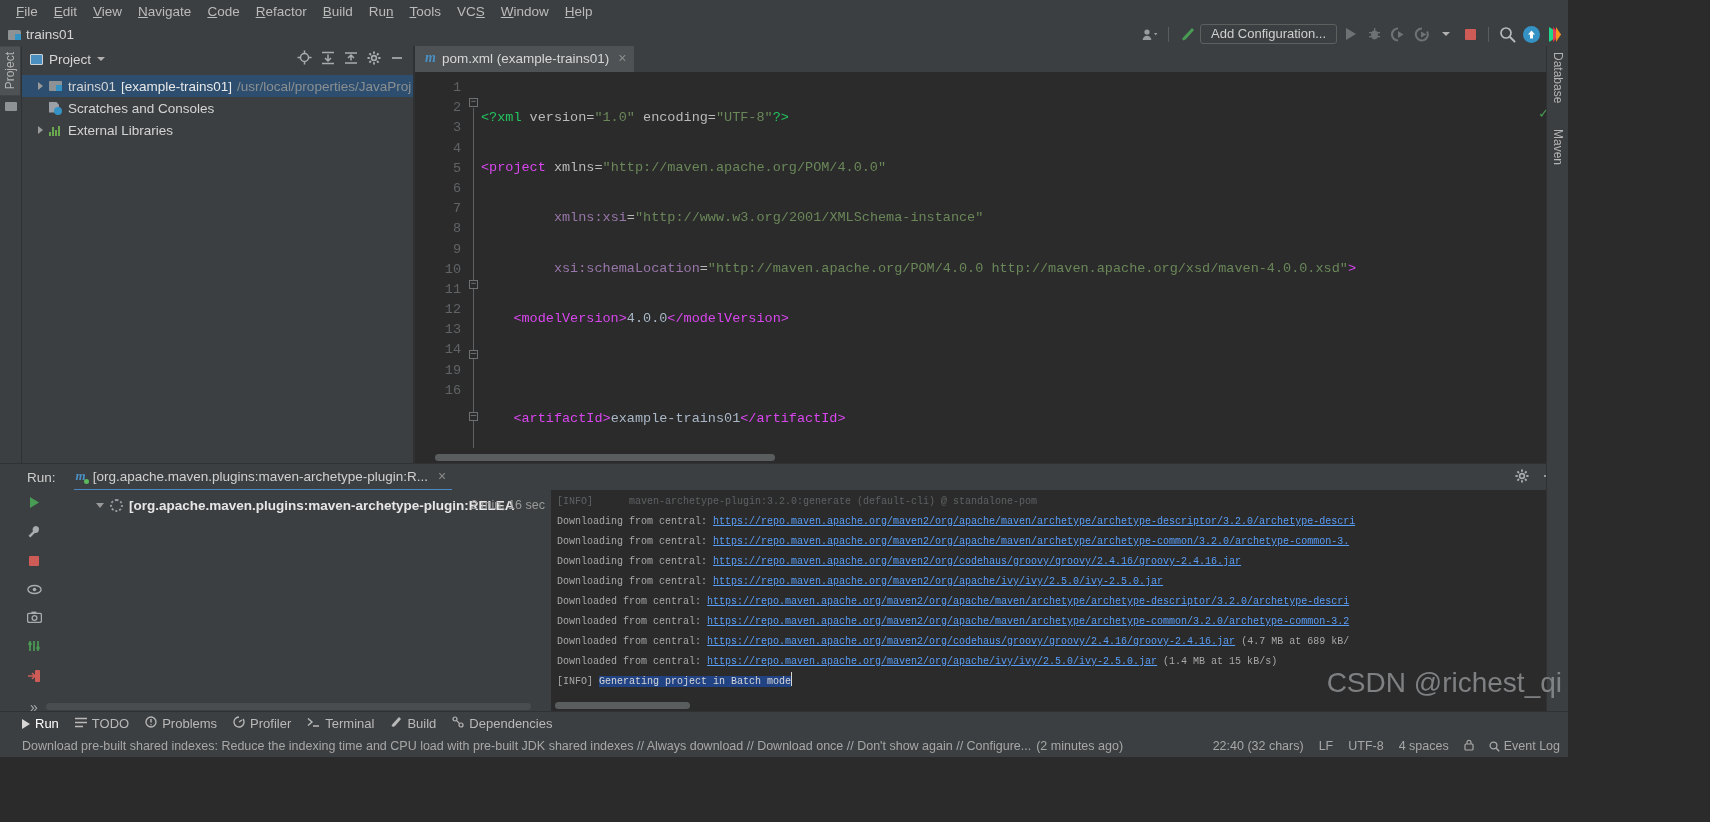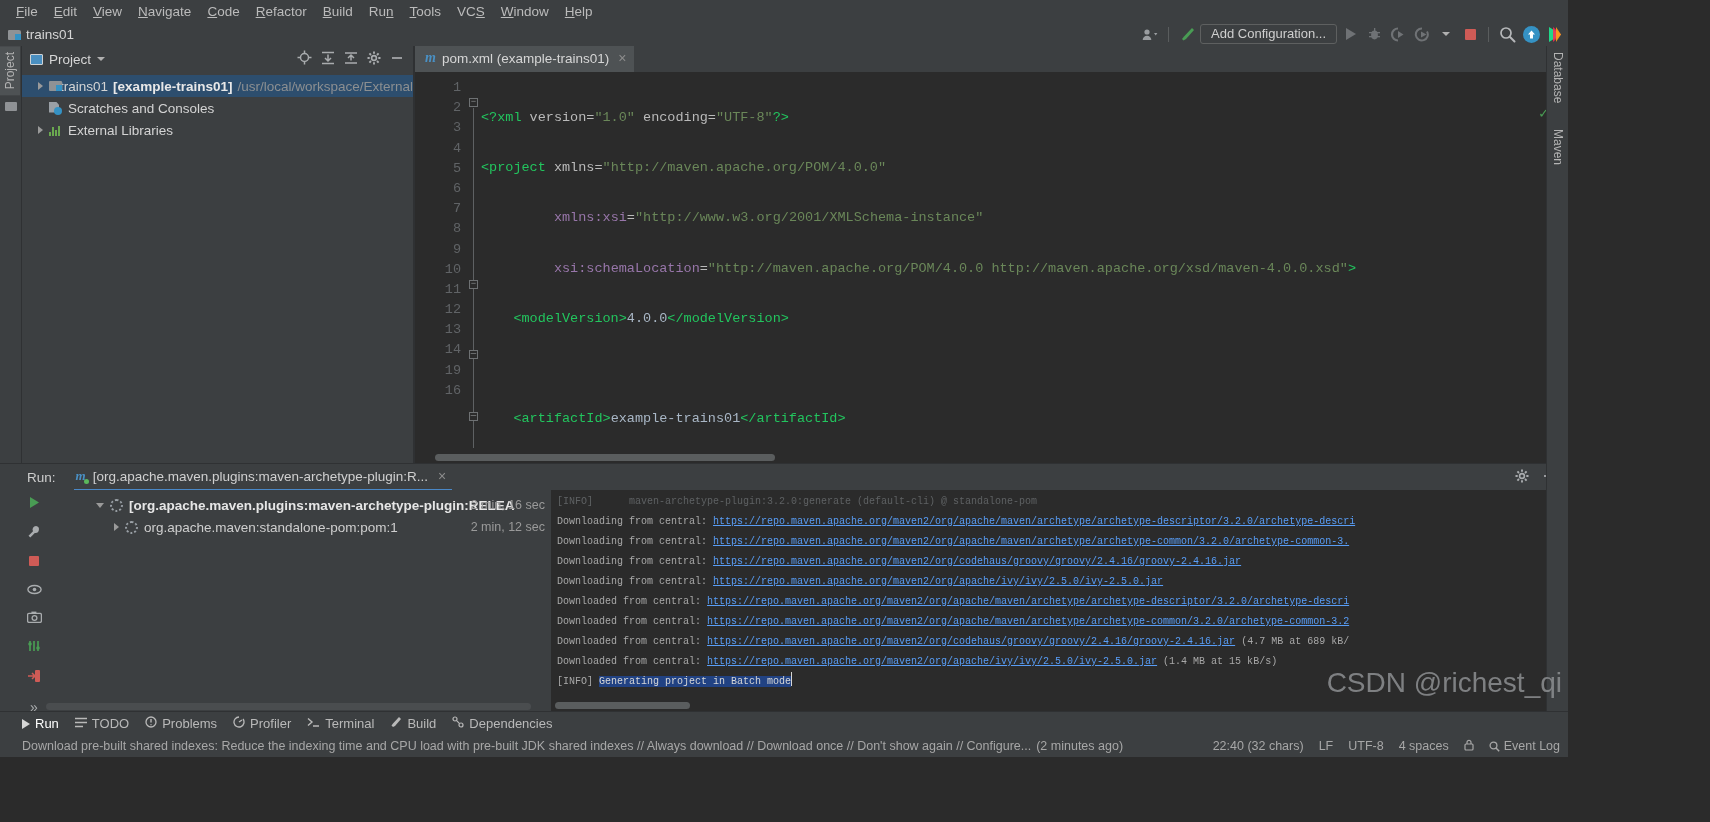--- a/index.html
+++ b/index.html
@@ -62,21 +62,21 @@
   .arrow-sp { width:5px; margin-right:1px; display:inline-block; }
   .modico { width:14px; height:12px; position:relative; }
   .modico:before { content:""; position:absolute; left:0; top:1px; width:13px; height:10px; background:#8f9295; border-radius:1px; }
   .modico:after { content:""; position:absolute; left:7px; top:5px; width:6px; height:6px; background:#3592c4; }
   .libico { width:14px; height:12px; display:flex; gap:1px; align-items:flex-end; }
   .libico i { width:2px; background:#6aa84f; display:block; }
   .scratchico { width:14px; height:13px; position:relative; }
   .scratchico:before { content:""; position:absolute; left:0; top:0; width:10px; height:11px; background:#9aa0a6; clip-path:polygon(0 0,70% 0,100% 30%,100% 100%,0 100%); }
   .scratchico:after { content:""; position:absolute; left:5px; top:5px; width:8px; height:8px; border-radius:50%; background:#3592c4; }
   .path-dim { color:#8c8f91; }
-  .name-b { font-weight:bold; color:#e8e8e8; }
+  .name-b { font-weight:normal; color:#e8e8e8; }
   .name-n { color:#d4d4d4; }
 
   .vsplit { position:absolute; left:413px; top:0; width:2px; height:417px; background:#2f3133; }
 
   
   .editor { position:absolute; left:415px; top:0; width:1153px; height:417px; background:#2b2b2b; }
   .tabstrip { height:26px; background:#3c3f41; display:flex; align-items:stretch; }
   .etab {
     display:flex; align-items:center; gap:6px; padding:0 8px 0 10px;
     background:#4e5254; font-size:13.5px; color:#d6d6d6; border-bottom:2px solid transparent;
@@ -85,21 +85,21 @@
   .tab-x { color:#8d8d8d; font-size:14px; padding-left:3px; }
 
   .codearea { position:relative; height:391px; background:#2b2b2b; display:flex; font-family:"Liberation Mono", monospace; font-size:13.5px; }
   .gutter { width:52px; text-align:right; padding-top:6px; color:#606366; user-select:none; }
   .gutter div { height:20.2px; line-height:20.2px; padding-right:6px; }
   .foldcol { width:14px; padding-top:6px; position:relative; }
   .fold { position:absolute; width:9px; height:9px; border:1px solid #6e7173; left:2px; color:#8a8d8f; font-size:9px; line-height:7px; text-align:center; background:#2b2b2b; }
   .foldline { position:absolute; left:6px; width:1px; background:#5e6163; }
   .codelines { padding-top:6px; white-space:pre; }
   .codelines div { height:20.2px; line-height:20.2px; }
-  .tag { color:#22c55e; }
+  .tag { color:#d946ef; }
   .attr { color:#bababa; }
   .attrn { color:#9876aa; }
   .str { color:#6a8759; }
   .txt { color:#a9b7c6; }
   .num { color:#6897bb; }
   .pi { color:#22c55e; }
   .editor-right { position:absolute; right:0; top:26px; width:22px; height:391px; background:#313335; }
   .chk { color:#499c54; font-size:15px; position:absolute; right:20px; top:32px; }
   .vscroll { position:absolute; right:3px; top:40px; width:7px; height:55px; background:#5a5d5e; border-radius:4px; }
   .hsc-editor { position:absolute; left:20px; bottom:2px; width:340px; height:7px; background:#5a5d5e; border-radius:4px; }
@@ -319,21 +319,21 @@
           </span>
         </div>
       </div>
 
       <div class="pp-tree">
         <div class="tr-row sel">
           <span class="arrow-r"></span>
           <span class="modico"></span>
           <span class="name-n">trains01</span>
           <span class="name-b">[example-trains01]</span>
-          <span class="path-dim">/usr/local/workspace/External</span>
+          <span class="path-dim">/usr/local/properties/JavaProj</span>
         </div>
         <div class="tr-row">
           <span class="arrow-sp"></span>
           <span class="scratchico"></span>
           <span class="name-n">Scratches and Consoles</span>
         </div>
         <div class="tr-row">
           <span class="arrow-r"></span>
           <span class="libico">
             <i style="height:4px"></i>
@@ -482,26 +482,20 @@
         <span style="color:#a9acae;font-size:14px;">»</span>
       </div>
 
       <div class="runtree">
         <div class="rt-row" style="padding-left:50px">
           <span class="chev-dn"></span>
           <span class="spinner"></span>
           <span class="rt-bold">[org.apache.maven.plugins:maven-archetype-plugin:RELEA</span>
           <span class="rt-time">2 min, 16 sec</span>
         </div>
-        <div class="rt-row" style="padding-left:68px">
-          <span class="chev-r"></span>
-          <span class="spinner"></span>
-          <span class="rt-norm">org.apache.maven:standalone-pom:pom:1</span>
-          <span class="rt-time">2 min, 12 sec</span>
-        </div>
         <div class="runtree-hscroll"></div>
       </div>
 
       <div class="console">
         <div class="cline faded"><span>[INFO]      maven-archetype-plugin:3.2.0:generate (default-cli) @ standalone-pom</span></div>
         <div class="cline"><span>Downloading from central: </span><span class="lnk">https://repo.maven.apache.org/maven2/org/apache/maven/archetype/archetype-descriptor/3.2.0/archetype-descri</span></div>
         <div class="cline"><span>Downloading from central: </span><span class="lnk">https://repo.maven.apache.org/maven2/org/apache/maven/archetype/archetype-common/3.2.0/archetype-common-3.</span></div>
         <div class="cline"><span>Downloading from central: </span><span class="lnk">https://repo.maven.apache.org/maven2/org/codehaus/groovy/groovy/2.4.16/groovy-2.4.16.jar</span></div>
         <div class="cline"><span>Downloading from central: </span><span class="lnk">https://repo.maven.apache.org/maven2/org/apache/ivy/ivy/2.5.0/ivy-2.5.0.jar</span></div>
         <div class="cline"><span>Downloaded from central: </span><span class="lnk">https://repo.maven.apache.org/maven2/org/apache/maven/archetype/archetype-descriptor/3.2.0/archetype-descri</span></div>

